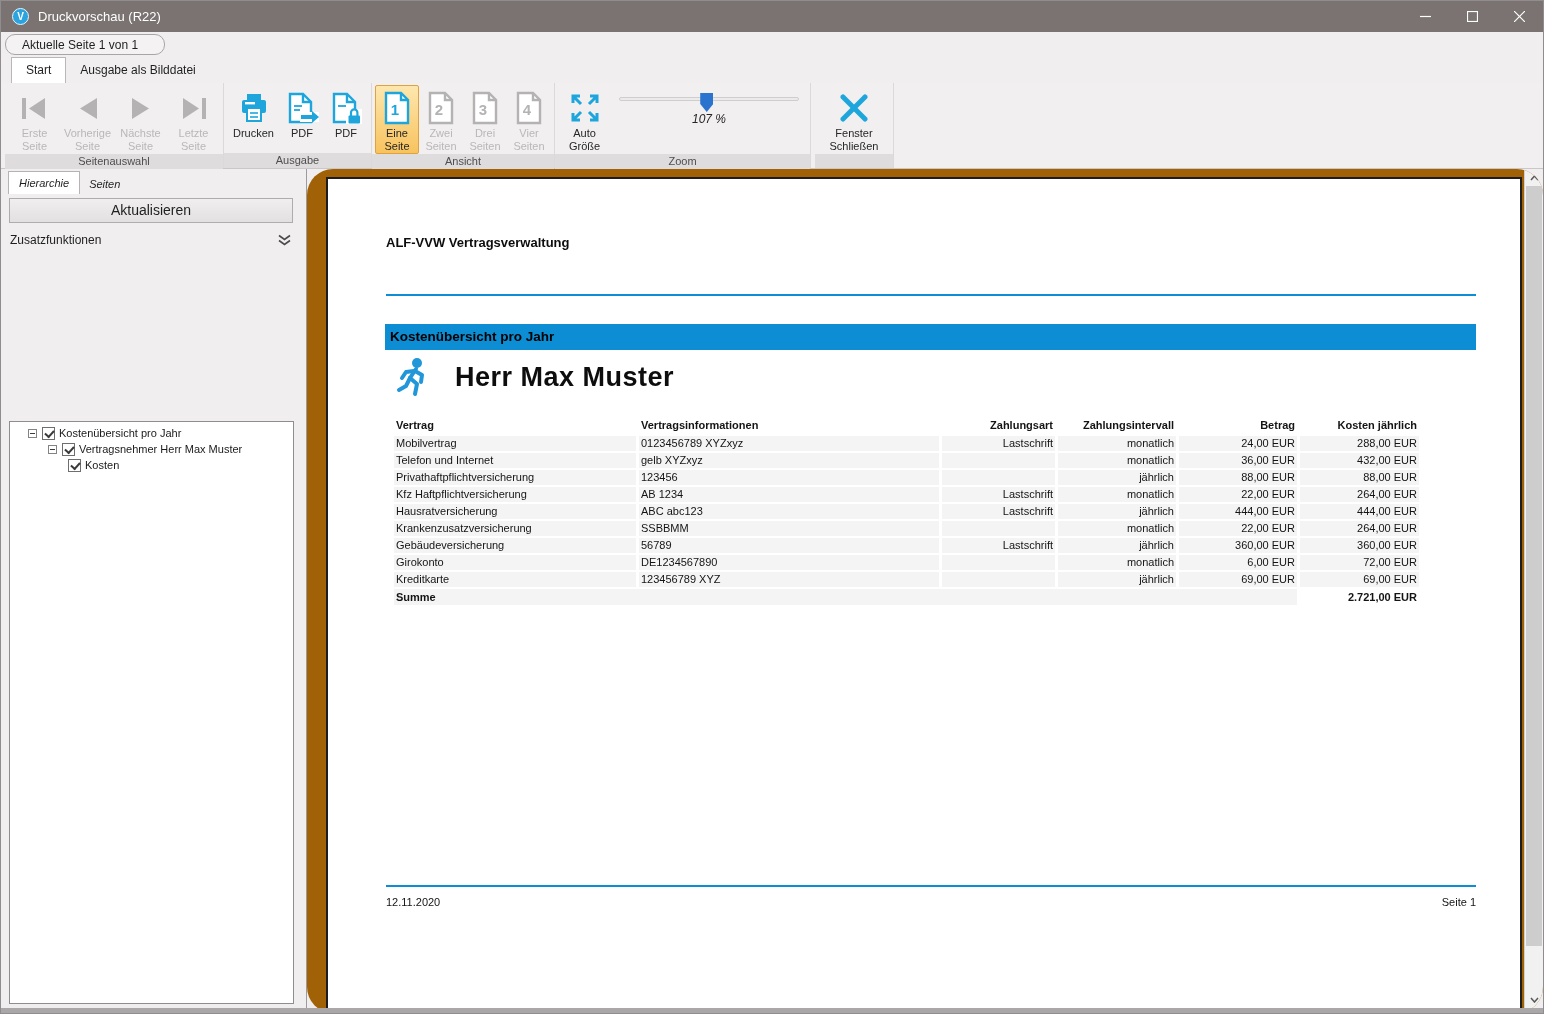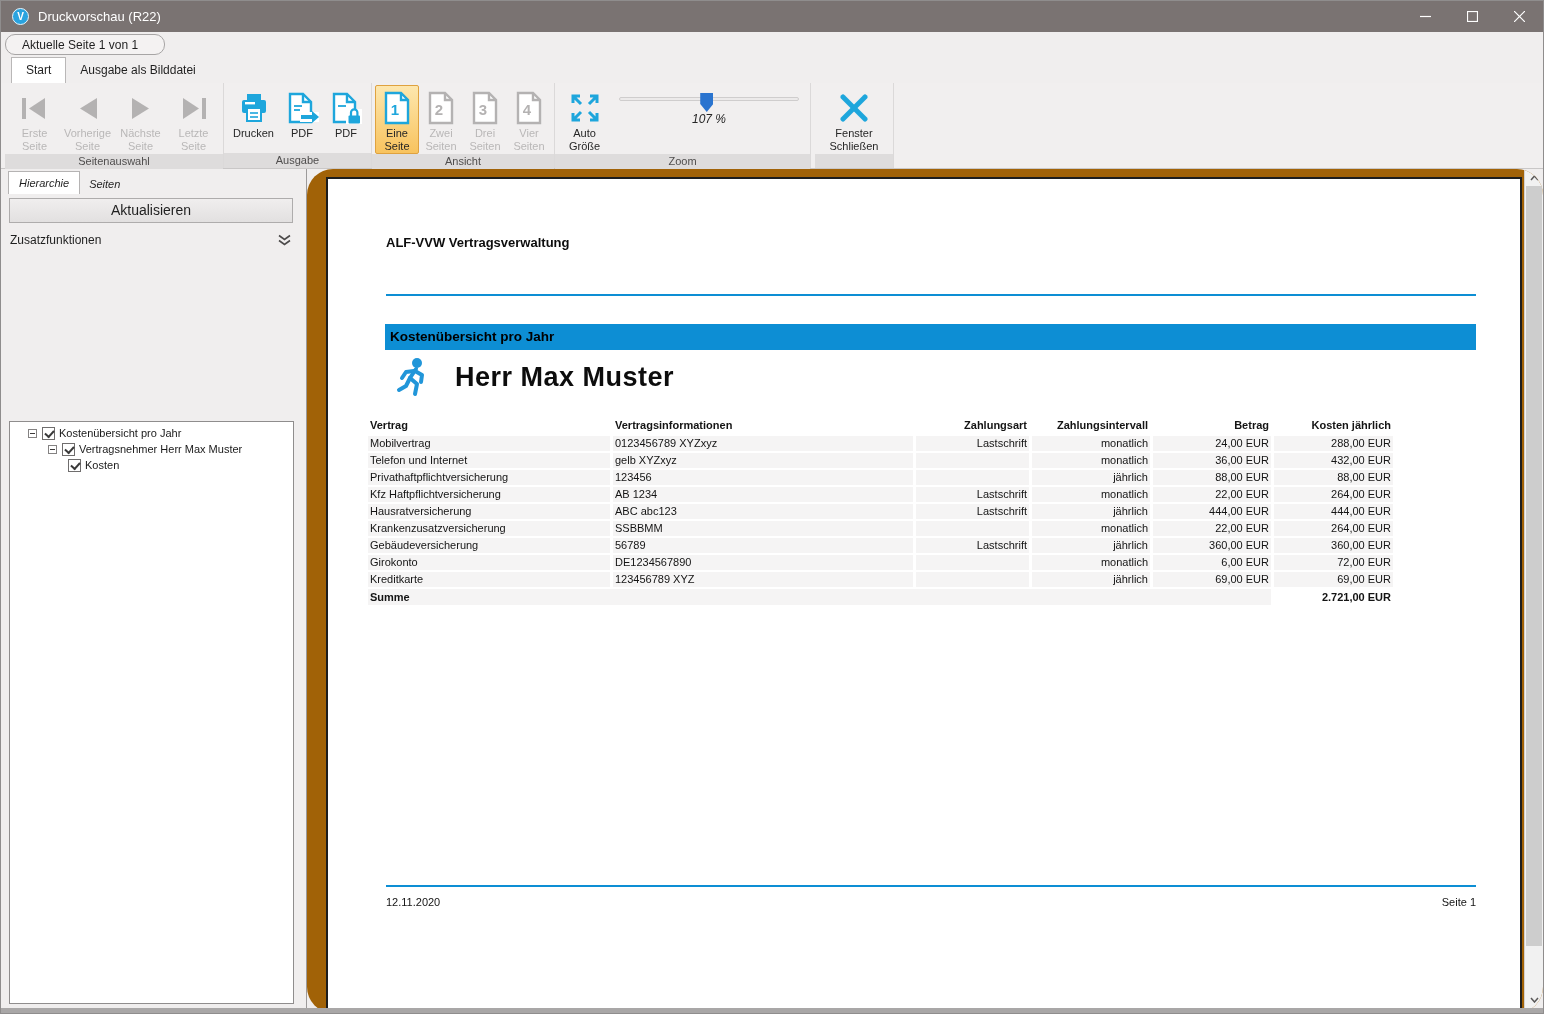--- a/index.html
+++ b/index.html
@@ -65,21 +65,21 @@
   .scroll-thumb { position:absolute; left:1px; top:17px; width:16px; height:760px; background:#cdcdcd; }
 
   
   .doc-company { position:absolute; left:58px; top:56px; font-size:13px; font-weight:bold; color:#0d0d0d; }
   .doc-hr { position:absolute; left:58px; width:1090px; height:2px; background:#0d8ed4; }
   .hr-top { top:115px; } .hr-bottom { top:706px; }
   .doc-banner { position:absolute; left:57px; top:145px; width:1091px; height:26px; background:#0d8ed4; color:#000;
                 font-size:13.5px; font-weight:bold; line-height:25px; padding-left:5px; }
   .doc-person { position:absolute; left:66px; top:178px; display:flex; align-items:center; }
   .person-name { margin-left:25px; font-size:27px; font-weight:bold; color:#0d0d0d; letter-spacing:0.5px; }
-  .doc-table { position:absolute; left:40px; top:238px; width:1028px; font-size:11px; color:#141414; }
+  .doc-table { position:absolute; left:66px; top:238px; width:1028px; font-size:11px; color:#141414; }
   .thead, .trow { display:flex; gap:3px; }
   .thead { height:17px; align-items:center; font-weight:bold; }
   .trow { margin-top:2px; }
   .tcell, .hcell { height:15px; line-height:15px; flex:none; overflow:hidden; white-space:nowrap; }
   .hcell { height:17px; line-height:17px; background:transparent; }
   .tcell { background:#f5f4f4; }
   .c1 { width:242px; padding-left:2px; } .c2 { width:300px; padding-left:2px; }
   .c3 { width:113px; } .c4 { width:118px; } .c5 { width:118px; } .c6 { width:119px; }
   .c3,.c4,.c5,.c6 { text-align:right; padding-right:2px; }
   .trow.sum { font-weight:bold; }

